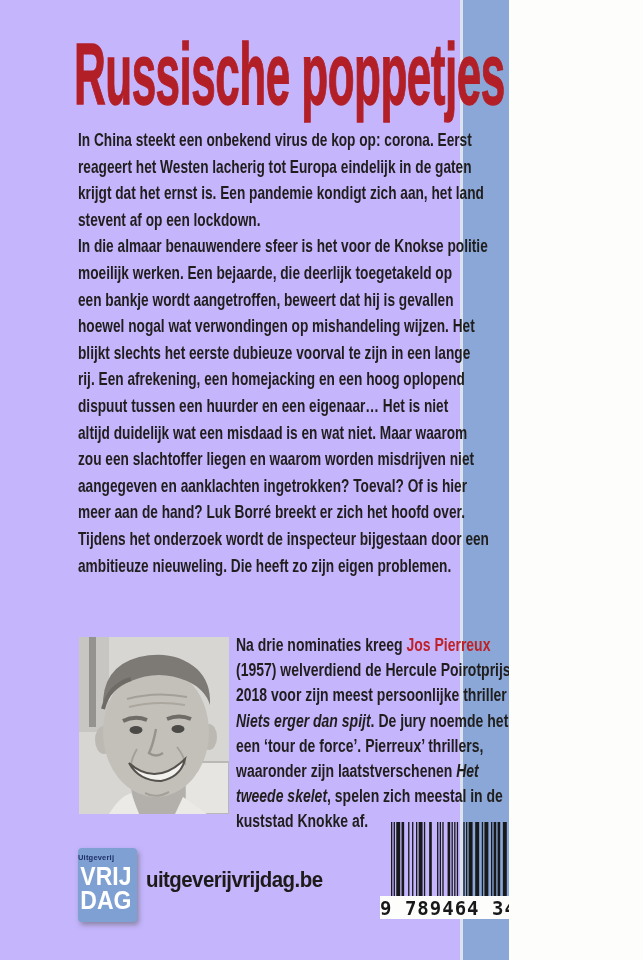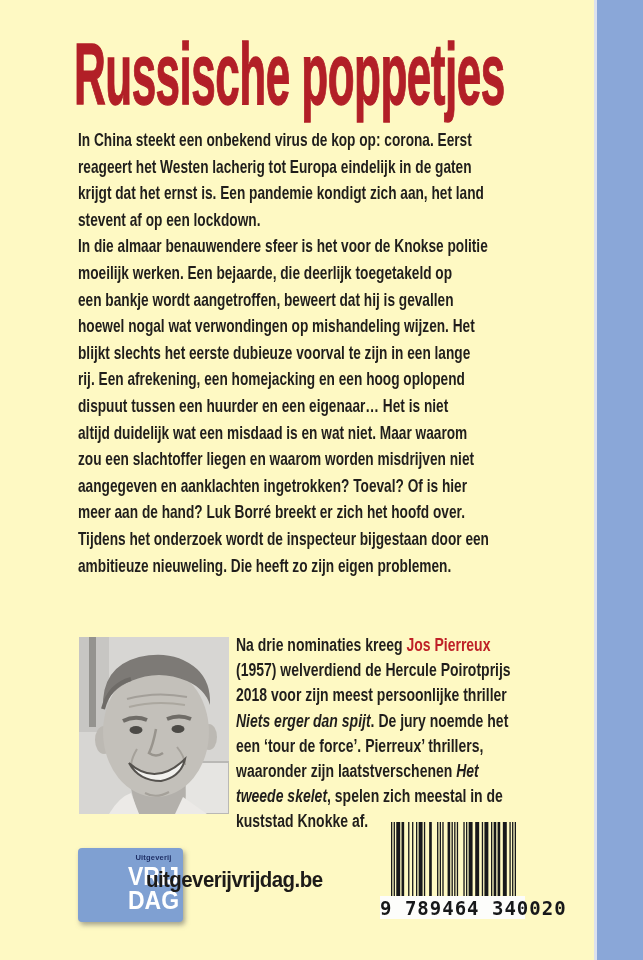--- a/index.html
+++ b/index.html
@@ -3,23 +3,23 @@
 <meta charset="utf-8">
 <style>
   html, body {
     margin: 0;
     padding: 0;
     background: #fdfdfb;
     font-family: "Liberation Sans", sans-serif;
   }
   .page {
     position: relative;
-    width: 643px;
+    width: 509px;
     height: 960px;
-    background: #fef9c3;
+    background: #c4b5fd;
     overflow: hidden;
   }
   
   .stripe {
     position: absolute;
     top: 0;
     right: 0;
     width: 46px;
     height: 100%;
     background: #8aa7d8;
@@ -83,23 +83,21 @@
   
   .logo {
     position: absolute;
     left: 78px;
     top: 848px;
     width: 59px;
     height: 74px;
     background: #7fa0d2;
     border-radius: 4px;
     box-shadow: 2px 3px 5px rgba(95,95,95,0.55);
-    text-align: center;
     overflow: hidden;
-    padding-left: 46px;
   }
   .logo-imprint {
     margin-top: 5px;
     font-size: 7.5px;
     font-weight: 700;
     letter-spacing: 0.2px;
     color: #1e2f66;
   }
   .logo-word {
     font-size: 25px;

